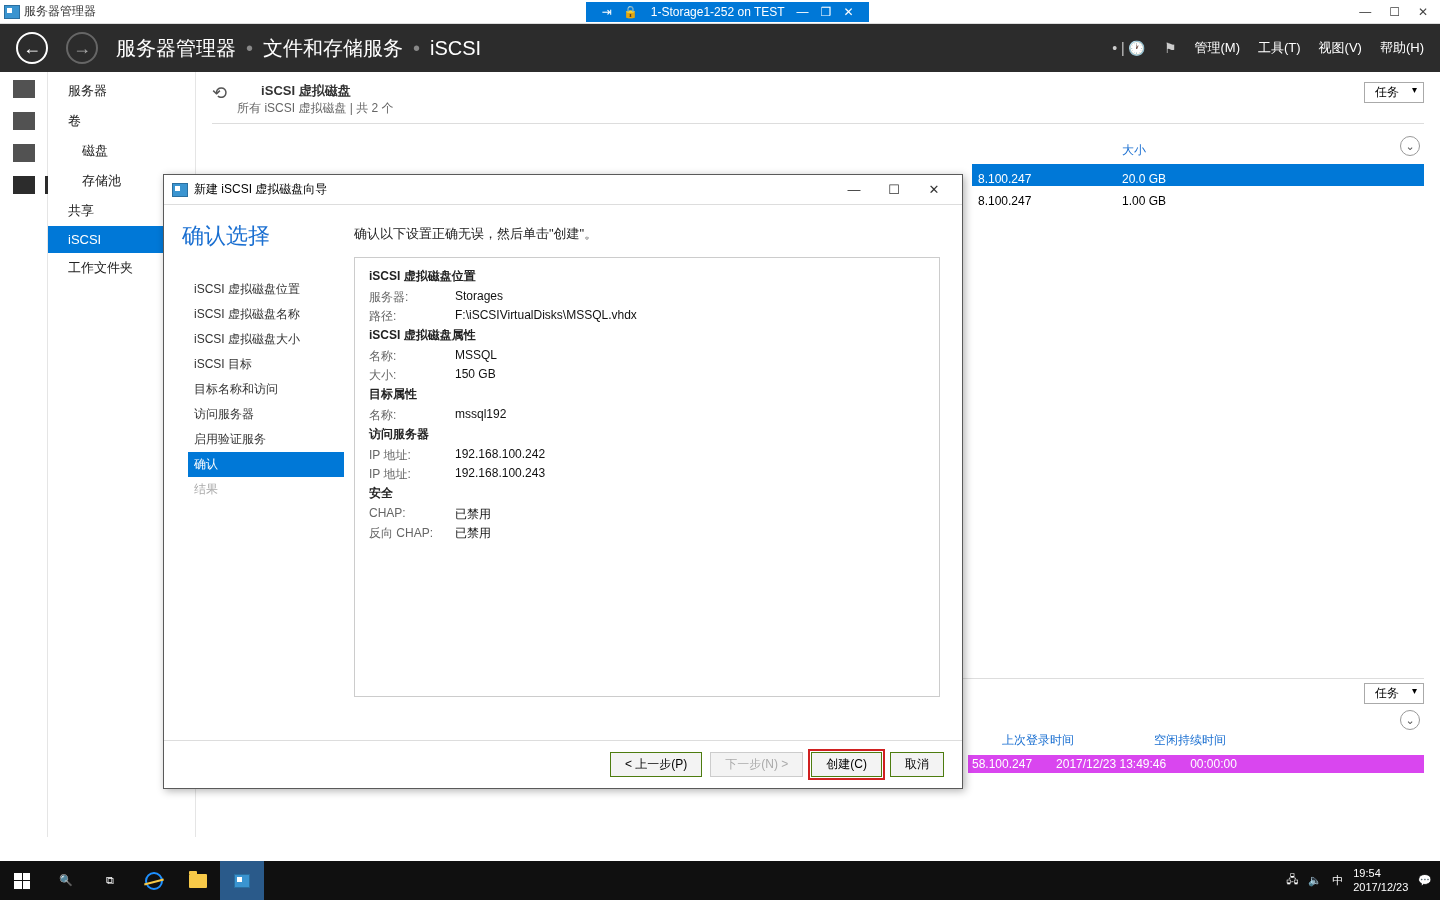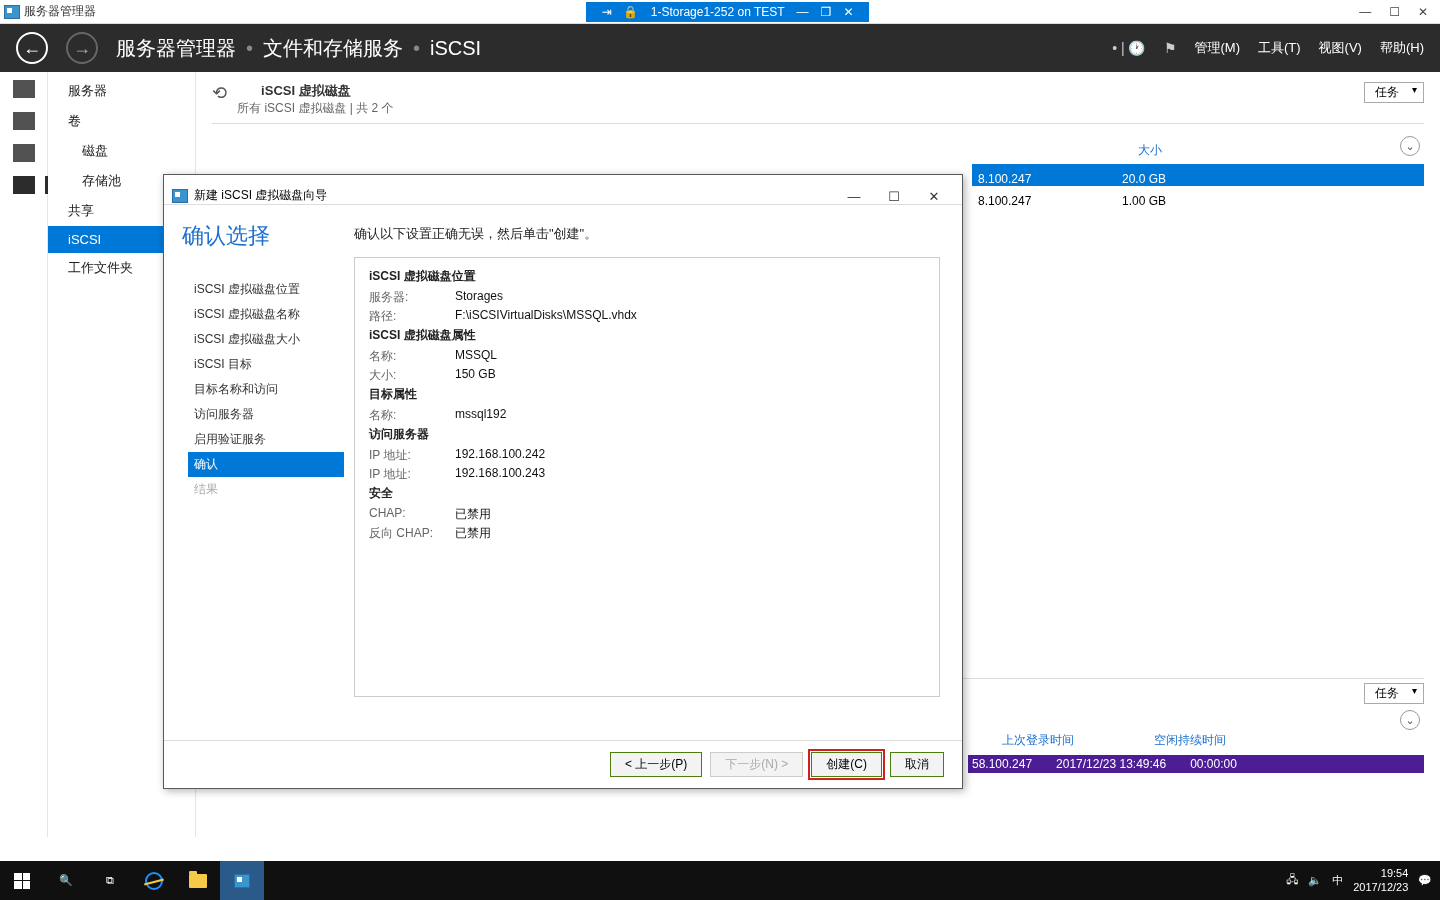--- a/index.html
+++ b/index.html
@@ -49,25 +49,25 @@
 .col-hdr { position: absolute; top: -22px; font-size: 12px; color: #1a6fd1; }
 .row { display: flex; font-size: 12px; height: 22px; align-items: flex-end; }
 .row.sel { background: #0078d7; color: #fff; }
 .row .c-ip { width: 150px; padding-left: 6px; }
 .row .c-size { width: 80px; }
 
 .lower-panel { margin-top: 470px; border-top: 1px solid #ddd; }
 .lower-body {  display:flex; gap: 80px; padding-top: 28px; font-size:12px; }
 .lower-body .lbl { color: #1a6fd1; }
 .sess-row { display: flex; gap: 24px; font-size: 12px; margin-top: 6px; }
-.sess-row.sel { background: #4c1d95; color: #fff; padding: 2px 4px; }
+.sess-row.sel { background: #d946ef; color: #fff; padding: 2px 4px; }
 
 
 .dialog { position: absolute; left: 163px; top: 150px; width: 800px; height: 615px; background: #fff; border: 1px solid #5a5a5a; box-shadow: 2px 2px 8px rgba(0,0,0,0.3); display: flex; flex-direction: column; z-index: 50; }
-.dlg-title { height: 30px; display: flex; align-items: flex-end; padding: 0 8px; font-size: 12px; border-bottom: 1px solid #ddd; }
+.dlg-title { height: 30px; display: flex; align-items: center; padding: 0 8px; font-size: 12px; border-bottom: 1px solid #ddd; }
 .dlg-title .t { flex:1; display:flex; align-items:center; gap:6px; }
 .dlg-title .wbtn { width: 40px; text-align: center; font-size: 13px; color:#333; }
 .dlg-body { flex:1; display:flex; }
 .dlg-steps { width: 180px; padding: 16px 0 0 24px; font-size: 12px; }
 .dlg-steps .hdr { font-size: 22px; color: #1a6fd1; margin-bottom: 26px; margin-left: -6px; }
 .dlg-steps .step { padding: 4px 6px; color: #333; cursor: default; }
 .dlg-steps .step.sel { background: #0078d7; color: #fff; }
 .dlg-steps .step.dis { color: #aaa; }
 .dlg-main { flex:1; padding: 20px 22px 10px 10px; font-size: 12px; }
 .dlg-main .instr { font-size: 13px; color: #222; margin-bottom: 14px; }
@@ -81,21 +81,21 @@
 .dlg-buttons { height: 48px; border-top: 1px solid #ddd; display:flex; align-items:center; justify-content:flex-end; gap: 8px; padding-right: 18px; }
 .dlg-buttons button { font-size: 12px; padding: 3px 14px; background: #f3f3f3; border: 1px solid #4d7c0f; }
 .dlg-buttons button[disabled] { color: #aaa; border-color: #ccc; }
 .dlg-buttons button.hot { outline: 2px solid #d02020; outline-offset: 1px; }
 
 
 .taskbar { position: absolute; left:0; right:0; bottom:0; height: 39px; background: #101010; display:flex; align-items:center; color:#fff; font-size:11px; }
 .taskbar .tb { width: 44px; height: 39px; display:flex; align-items:center; justify-content:center; }
 .taskbar .tb.active { background: #2a5a8a; }
 .taskbar .tray { margin-left:auto; display:flex; align-items:center; gap:10px; padding-right:8px; }
-.clock { text-align:right; line-height:1.2; }
+.clock { text-align:left; line-height:1.2; }
 .win-logo { width:16px; height:16px; display:grid; grid-template-columns:1fr 1fr; grid-template-rows:1fr 1fr; gap:1px; }
 .win-logo span{ background:#fff; }
 .folder-icon{width:18px;height:14px;background:#f7c948;border-radius:1px;position:relative;}
 .folder-icon::before{content:'';position:absolute;top:-3px;left:0;width:8px;height:3px;background:#f7c948;border-radius:1px 1px 0 0;}
 .ie-icon{width:18px;height:18px;border:2px solid #1e90ff;border-radius:50%;position:relative;}
 .ie-icon::after{content:'';position:absolute;left:-3px;right:-3px;top:7px;height:2px;background:#f7c948;transform:rotate(-15deg);}
 .sm-icon-sm{width:16px;height:14px;background:#3a94d0;border:1px solid #2a6fa0;position:relative;}
 .sm-icon-sm::after{content:'';position:absolute;left:2px;top:2px;width:5px;height:5px;background:#fff;}
 </style>
 </head>
@@ -169,21 +169,21 @@
         <span style="font-size:18px;color:#555;">⟲</span>
         <div class="titleblk">
           <div class="title">iSCSI 虚拟磁盘</div>
           <div class="subtitle">所有 iSCSI 虚拟磁盘 | 共 2 个</div>
         </div>
         <div class="tasks-btn">任务</div>
       </div>
       <div style="position:absolute; right:20px; top:64px;" class="chev-circle">⌄</div>
 
       <div class="data-rows" style="margin-left:760px;">
-        <div class="col-hdr" style="left:166px;">大小</div>
+        <div class="col-hdr" style="left:150px;">大小</div>
         <div class="row sel">
           <div class="c-ip">8.100.247</div>
           <div class="c-size">20.0 GB</div>
         </div>
         <div class="row">
           <div class="c-ip">8.100.247</div>
           <div class="c-size">1.00 GB</div>
         </div>
       </div>
 

